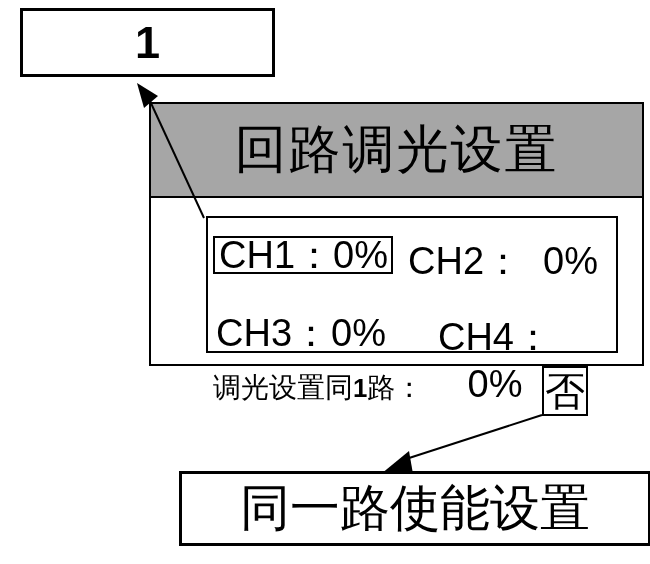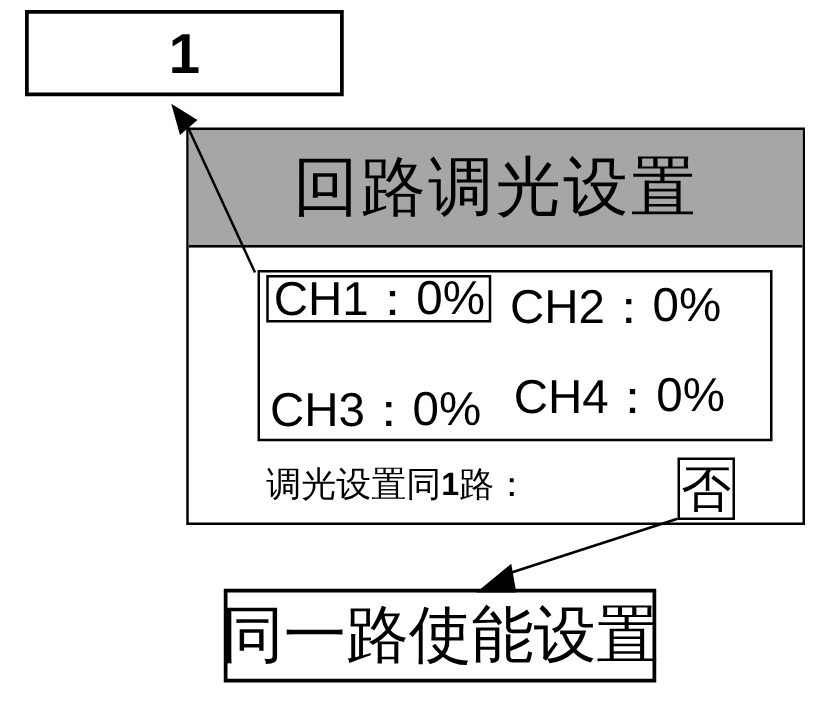--- a/index.html
+++ b/index.html
@@ -14,49 +14,50 @@
     position:relative;width:650px;height:564px;background:var(--bg);overflow:hidden;
   }
 
   
   .callout{
     position:absolute;border:3px solid var(--line);background:var(--bg);
     display:flex;align-items:center;justify-content:center;
     font-family:"Liberation Serif",serif;white-space:nowrap;
   }
   .callout-top{left:20px;top:8px;width:255px;height:69px;font-size:49px;}
-  .callout-bottom{left:179px;top:471px;width:346px;height:75px;font-size:50px;}
+  .callout-bottom{left:179px;top:471px;width:472px;height:75px;font-size:50px;}
   .bold-num{font-family:"Liberation Sans",sans-serif;font-weight:bold;font-size:0.92em;}
 
   
   .panel{
-    position:absolute;left:149px;top:102px;width:495px;height:318px;
+    position:absolute;left:149px;top:102px;width:495px;height:264px;
     border:2px solid var(--line);background:var(--bg);
   }
   .panel-header{
     position:absolute;left:0;top:0;width:100%;height:94px;
     background:var(--header-bg);border-bottom:2px solid var(--line);
     display:flex;align-items:center;justify-content:center;
   }
   .panel-title{font-size:52px;letter-spacing:2px;white-space:nowrap;}
 
   .channels-box{
     position:absolute;left:55px;top:112px;width:412px;height:137px;
     border:2px solid var(--line);
   }
   .ch-cell{
-    position:absolute;display:flex;align-items:center;
+    position:absolute;display:flex;align-items:center;justify-content:space-between;
     font-family:"Liberation Sans",sans-serif;font-size:38px;white-space:nowrap;
     padding:0 8px 0 4px;
+    margin-top:16px;
   }
   .ch-cell.selected{border:2px solid var(--line);}
   .ch1{left:5px;top:2px;width:180px;height:38px;}
   .ch2{left:196px;top:8px;width:202px;height:38px;}
-  .ch3{left:4px;top:89px;width:182px;height:42px;}
-  .ch4{left:199px;top:78px;width:180px;height:42px;}
+  .ch3{left:4px;top:78px;width:182px;height:42px;}
+  .ch4{left:199px;top:78px;width:180px;height:42px;flex-direction:column;}
 
   .same-row{
     position:absolute;left:62px;top:256px;height:56px;
     display:flex;align-items:center;font-size:28px;white-space:nowrap;
   }
   .no-box{
     position:absolute;left:391px;top:262px;width:46px;height:50px;
     border:2px solid var(--line);display:flex;align-items:center;justify-content:center;
     font-size:40px;background:var(--bg);
   }

